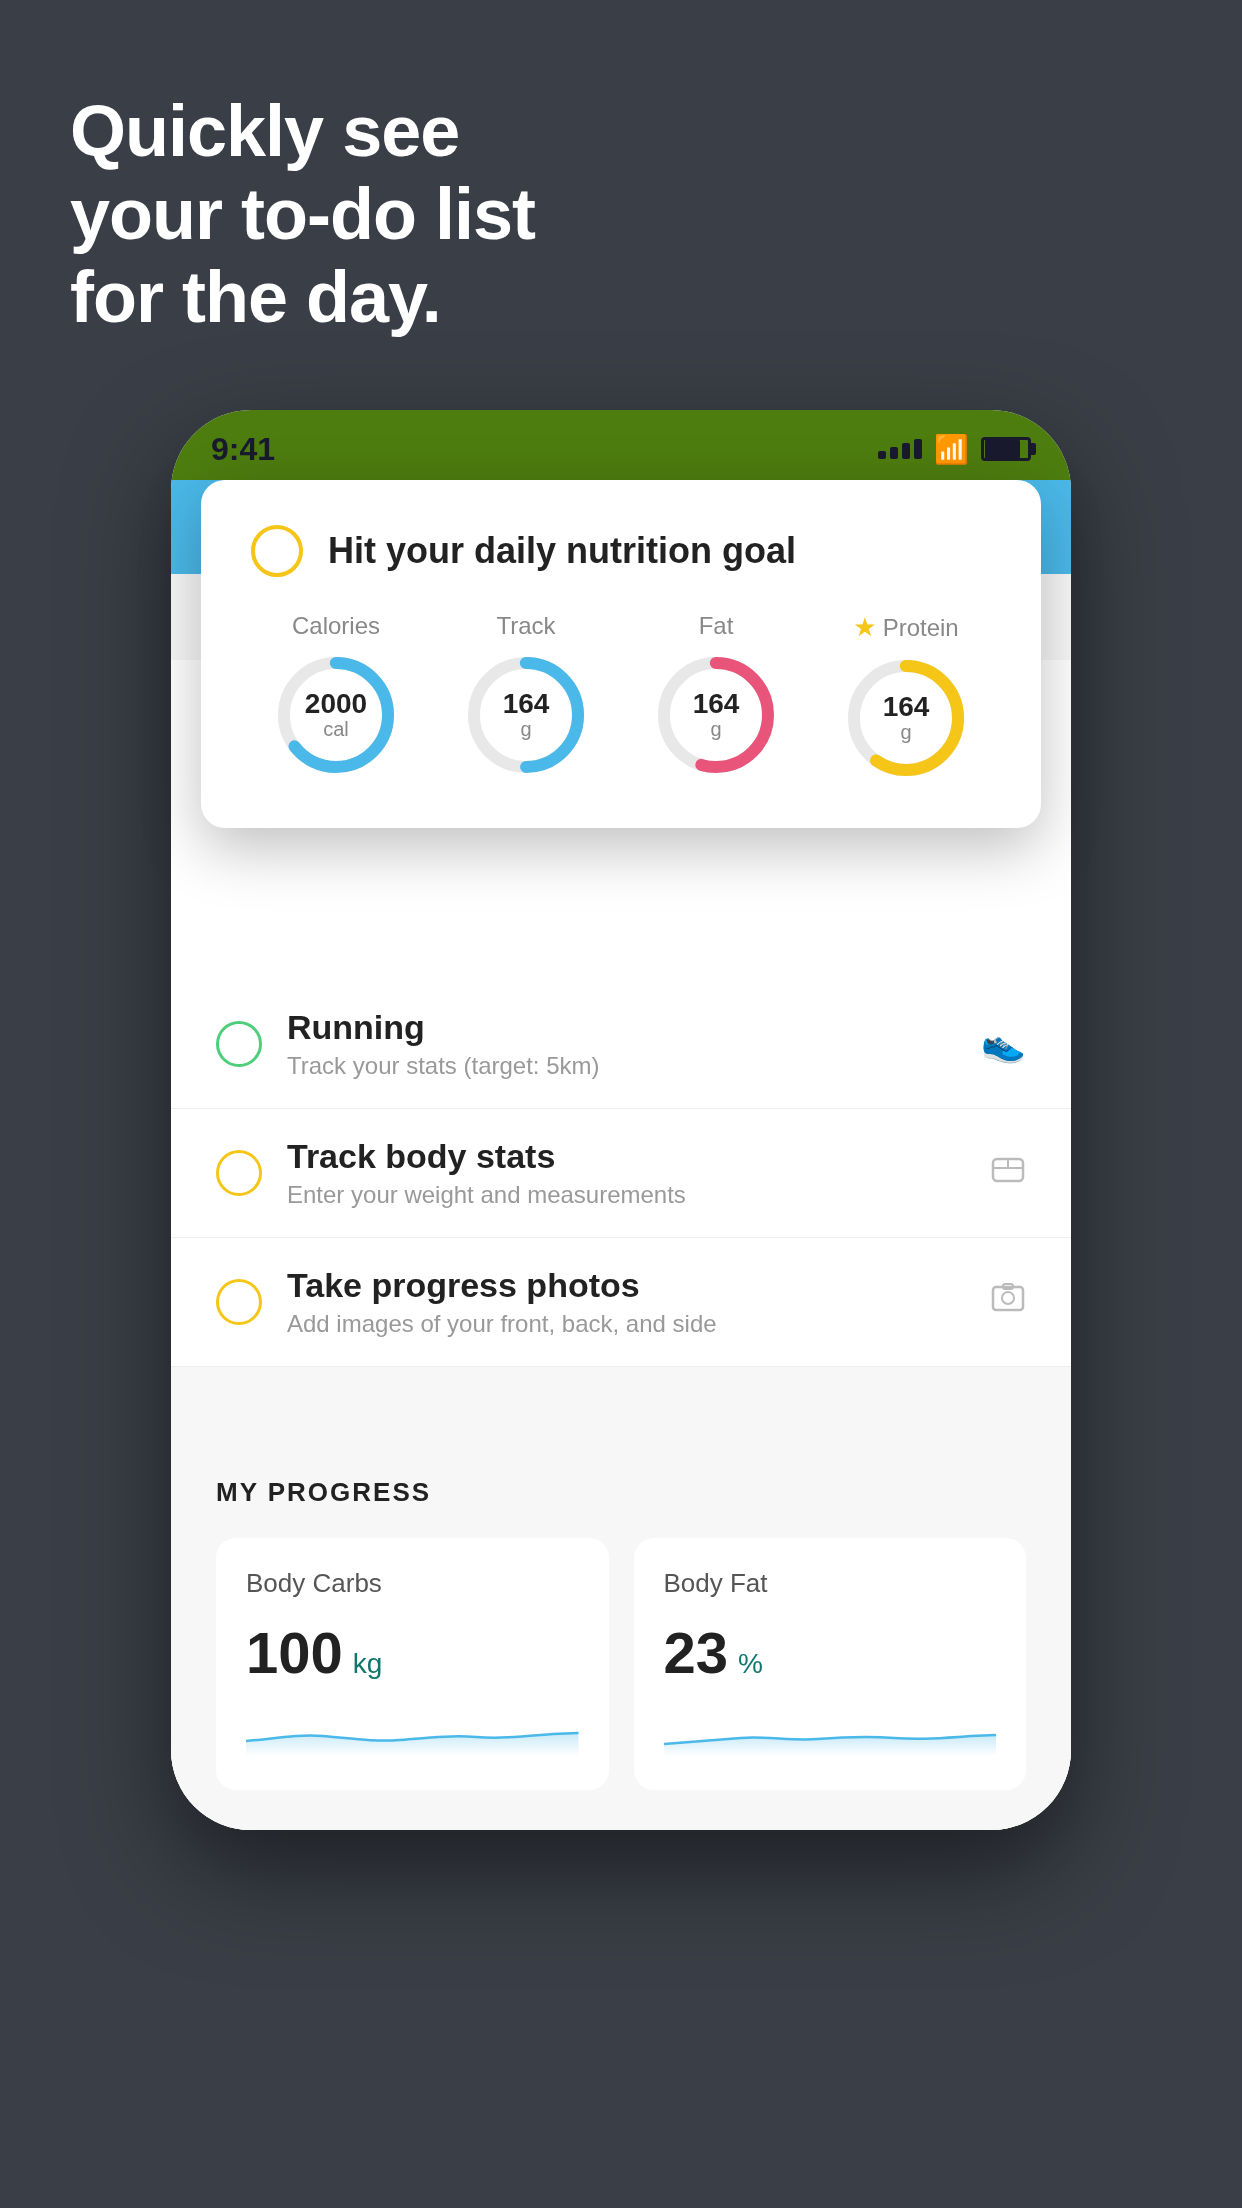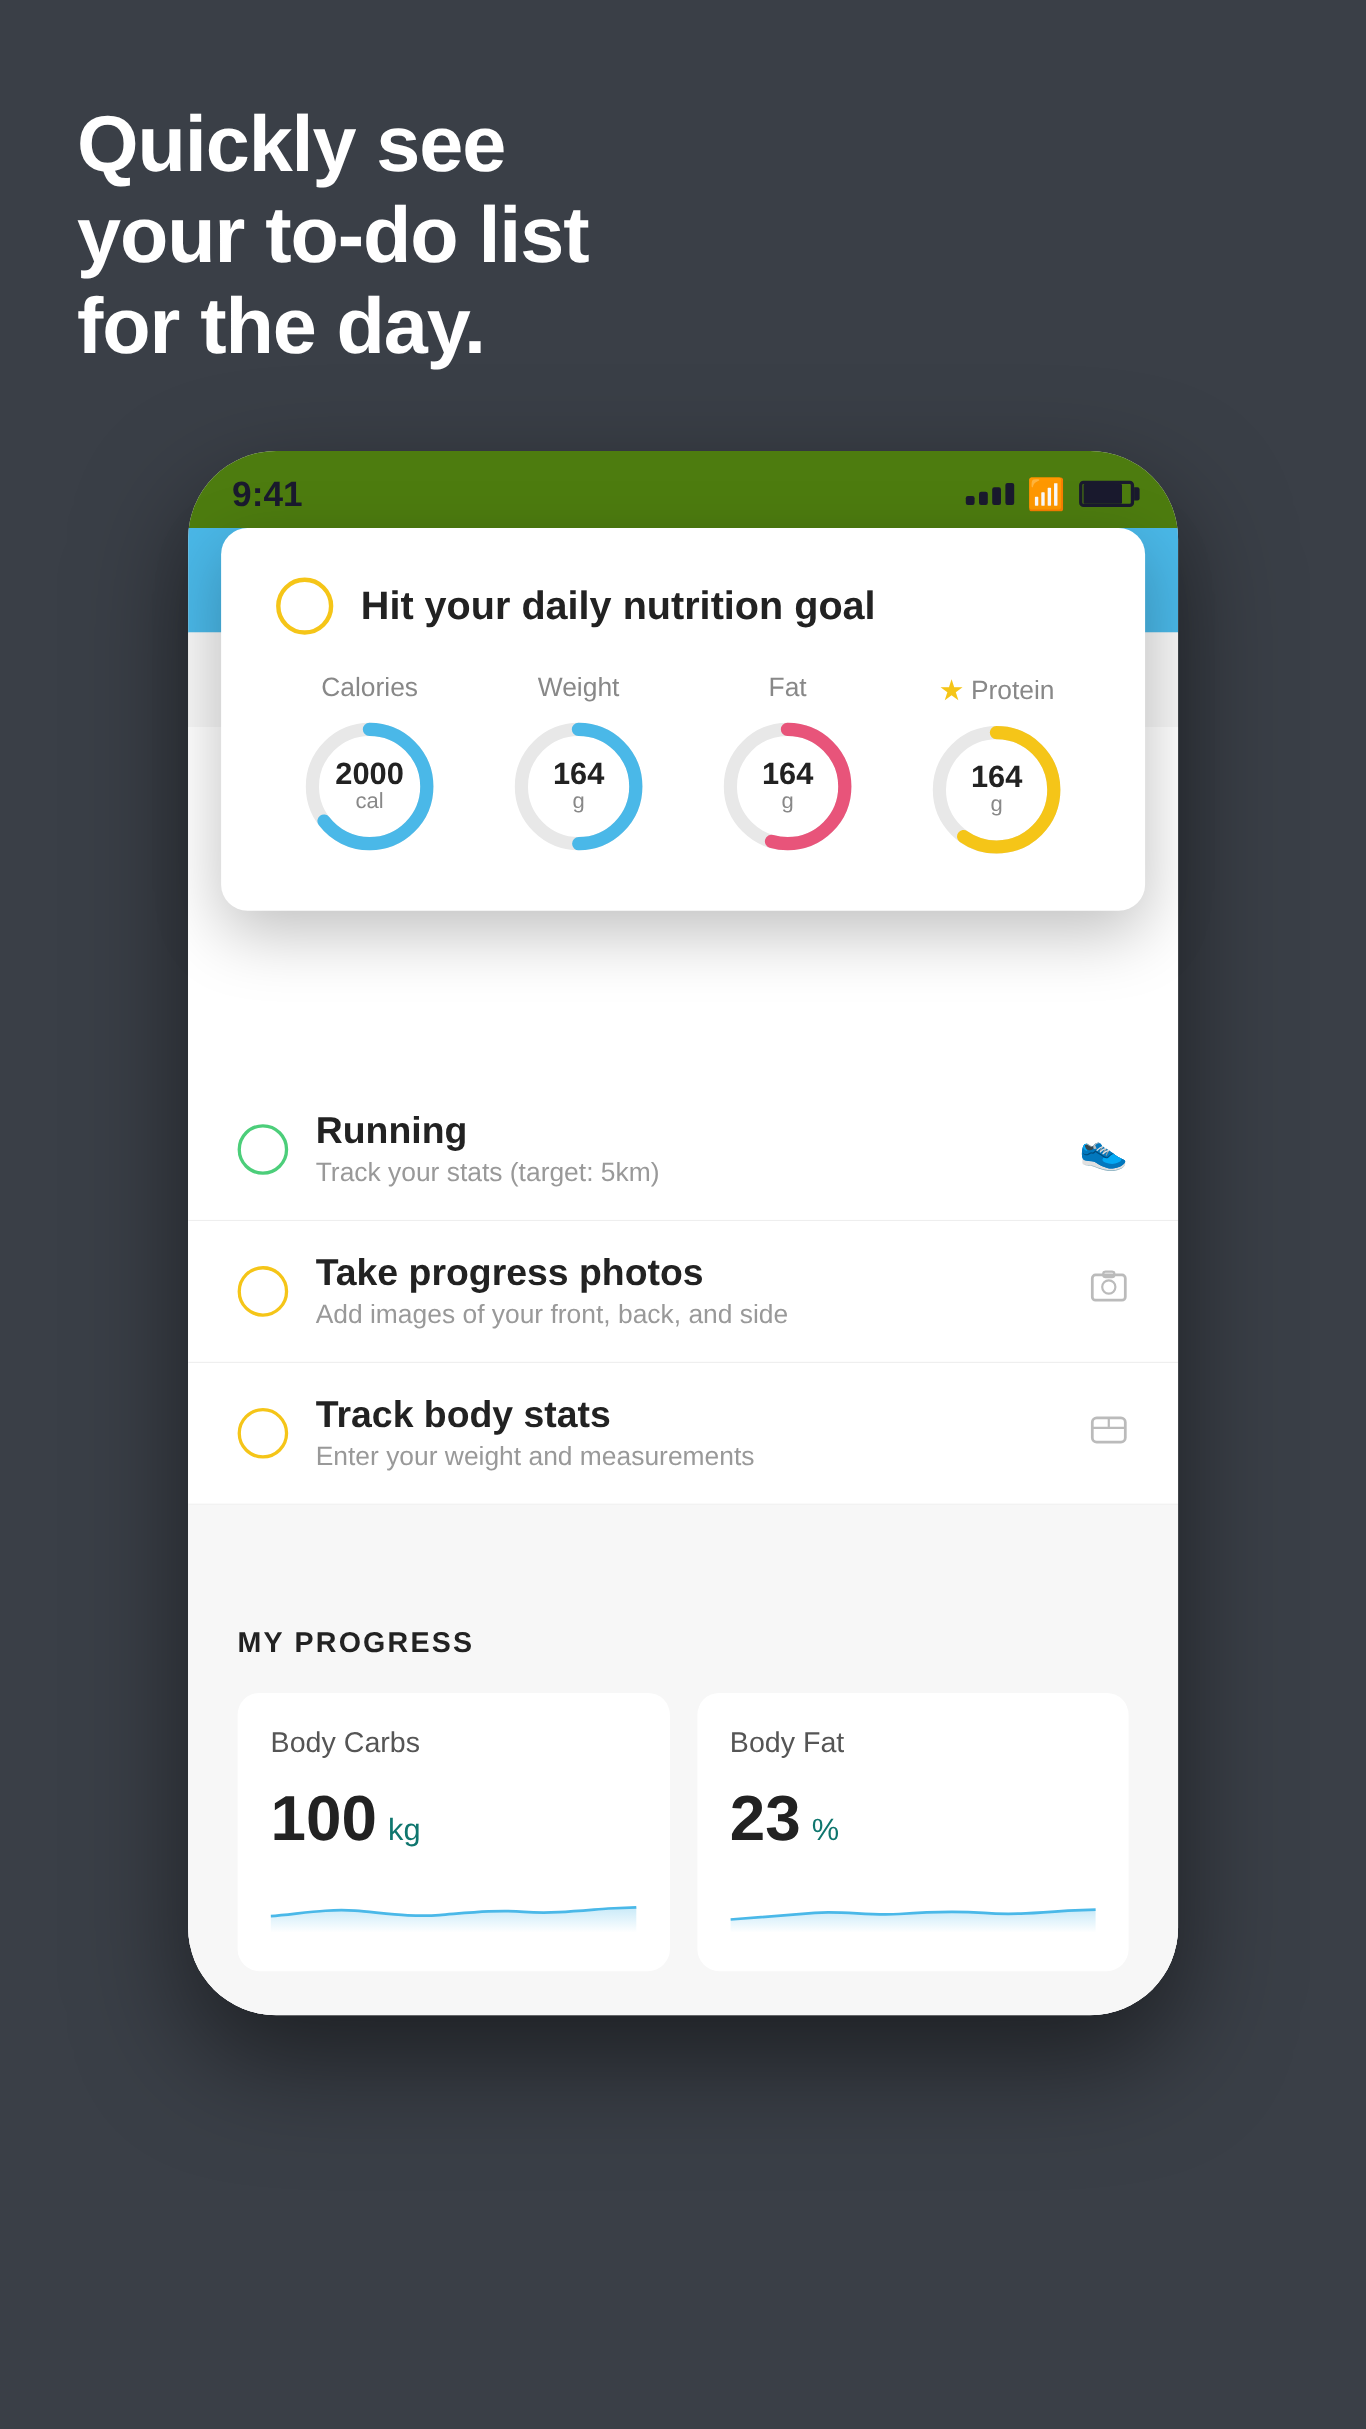--- a/index.html
+++ b/index.html
@@ -423,43 +423,43 @@
           <div class="todo-text">
             <div class="todo-title">Running</div>
             <div class="todo-subtitle">Track your stats (target: 5km)</div>
           </div>
           <div class="todo-icon">👟</div>
         </div>
 
         <div class="todo-item">
           <div class="todo-circle yellow"></div>
           <div class="todo-text">
+            <div class="todo-title">Track body stats</div>
+            <div class="todo-subtitle">Enter your weight and measurements</div>
+          </div>
+          <div class="todo-icon">
+            <svg width="36" height="36" viewBox="0 0 36 36" fill="none">
+              <rect x="3" y="8" width="30" height="22" rx="4" stroke="#bbb" stroke-width="2.5" fill="none"></rect>
+              <line x1="3" y1="17" x2="33" y2="17" stroke="#bbb" stroke-width="2"></line>
+              <line x1="18" y1="8" x2="18" y2="17" stroke="#bbb" stroke-width="2"></line>
+            </svg>
+          </div>
+        </div>
+
+        <div class="todo-item">
+          <div class="todo-circle yellow"></div>
+          <div class="todo-text">
             <div class="todo-title">Take progress photos</div>
             <div class="todo-subtitle">Add images of your front, back, and side</div>
           </div>
           <div class="todo-icon">
             <svg width="36" height="36" viewBox="0 0 36 36" fill="none">
               <rect x="3" y="7" width="30" height="23" rx="3" stroke="#bbb" stroke-width="2.5" fill="none"></rect>
               <circle cx="18" cy="18" r="6" stroke="#bbb" stroke-width="2" fill="none"></circle>
               <rect x="13" y="4" width="10" height="5" rx="2" stroke="#bbb" stroke-width="2" fill="none"></rect>
-            </svg>
-          </div>
-        </div>
-
-        <div class="todo-item">
-          <div class="todo-circle yellow"></div>
-          <div class="todo-text">
-            <div class="todo-title">Track body stats</div>
-            <div class="todo-subtitle">Enter your weight and measurements</div>
-          </div>
-          <div class="todo-icon">
-            <svg width="36" height="36" viewBox="0 0 36 36" fill="none">
-              <rect x="3" y="8" width="30" height="22" rx="4" stroke="#bbb" stroke-width="2.5" fill="none"></rect>
-              <line x1="3" y1="17" x2="33" y2="17" stroke="#bbb" stroke-width="2"></line>
-              <line x1="18" y1="8" x2="18" y2="17" stroke="#bbb" stroke-width="2"></line>
             </svg>
           </div>
         </div>
       </div>
 
       <div style="height: 60px; background: #f7f7f7;"></div>
 
       <div class="progress-section">
         <div class="progress-title">MY PROGRESS</div>
         <div class="progress-cards">
@@ -519,21 +519,21 @@
           <circle cx="65" cy="65" r="52" fill="none" stroke="#4ab8e8" stroke-width="12" stroke-dasharray="211 115" stroke-linecap="round"></circle>
         </svg>
         <div class="donut-text">
           <div class="donut-value">2000</div>
           <div class="donut-unit">cal</div>
         </div>
       </div>
     </div>
 
     <div class="nutrition-item">
-      <span class="nutrition-label">Weight</span>
+      <span class="nutrition-label">Track</span>
       <div class="donut-container">
         <svg class="donut-svg" viewBox="0 0 130 130">
           <circle cx="65" cy="65" r="52" fill="none" stroke="#e8e8e8" stroke-width="12"></circle>
           <circle cx="65" cy="65" r="52" fill="none" stroke="#4ab8e8" stroke-width="12" stroke-dasharray="163 163" stroke-linecap="round"></circle>
         </svg>
         <div class="donut-text">
           <div class="donut-value">164</div>
           <div class="donut-unit">g</div>
         </div>
       </div>

